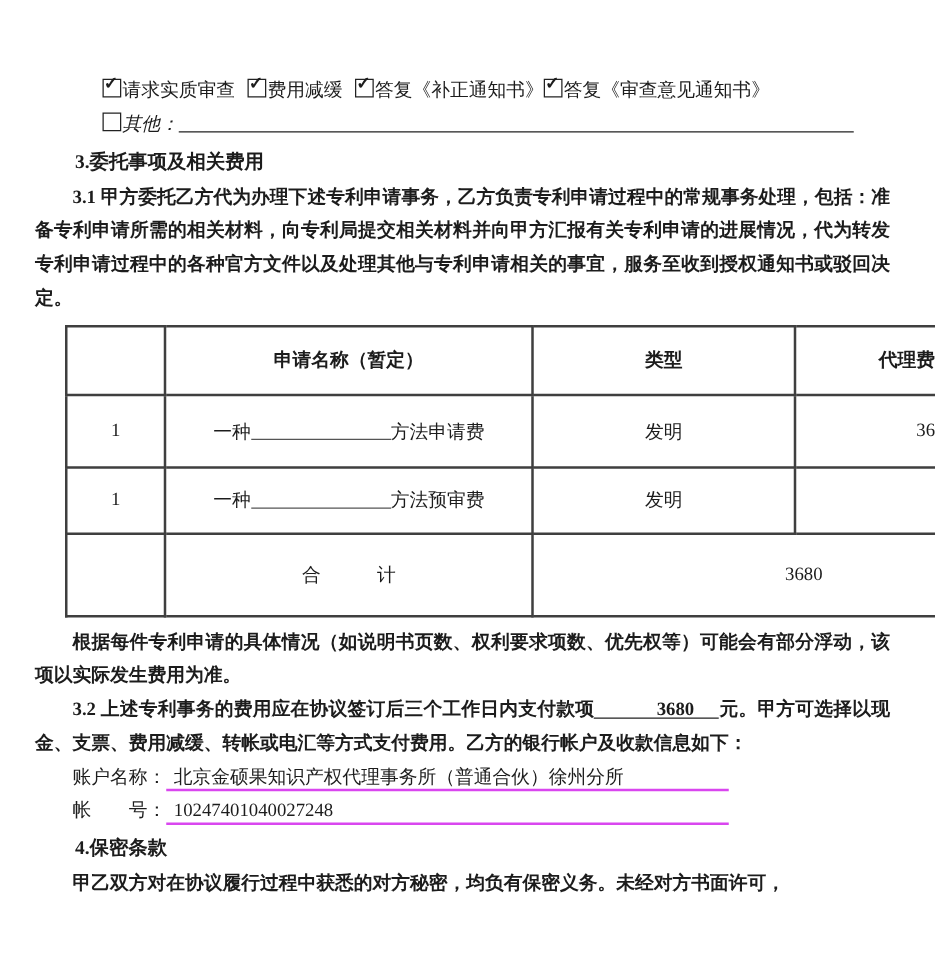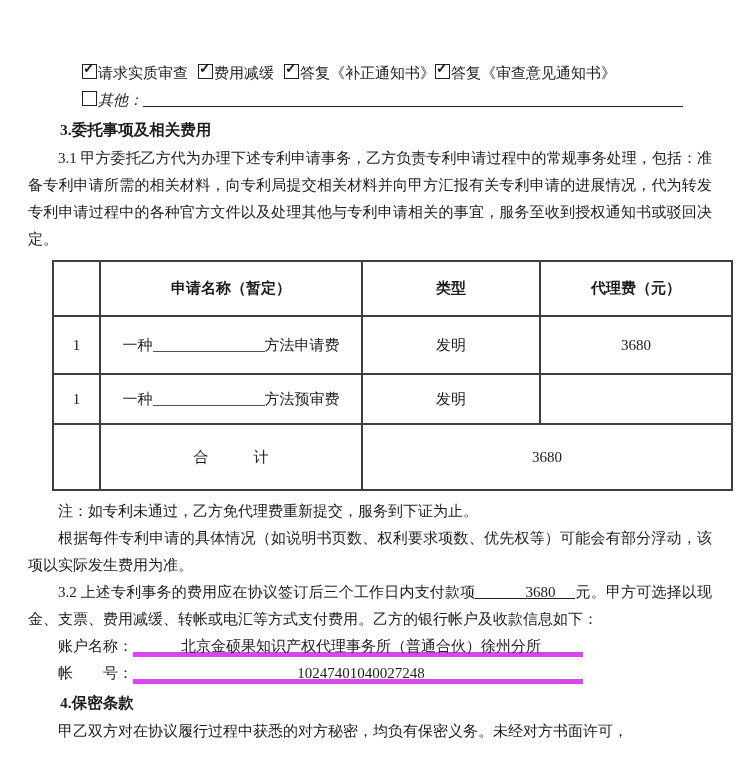--- a/index.html
+++ b/index.html
@@ -7,21 +7,21 @@
     position:relative;
     width:748px;height:783px;
     box-sizing:border-box;
     background:#ffffff;
     color:#1c1c1c;
     font-family:"Liberation Serif","DejaVu Serif",serif;
     font-size:15px;
     padding:60px 36px 0 28px;
     overflow:hidden;
   }
-  p{margin:0;line-height:27px;text-align:justify;}
+  p{margin:0;line-height:27px;text-align:justify;font-weight:bold;}
   .indent{text-indent:2em;}
   .cb-row{margin-left:54px;line-height:27px;white-space:nowrap;}
   .cb-item{margin-right:10px;}
   .cb-item.tight{margin-right:0;}
   .cbox{
     display:inline-block;width:13px;height:13px;
     border:1.5px solid #222;vertical-align:-1px;
     position:relative;margin-right:1px;
     line-height:13px;font-size:14px;text-align:center;
   }
@@ -35,46 +35,45 @@
     font-size:15.5px;line-height:26px;font-weight:bold;
   }
   table.fee{
     border-collapse:collapse;
     margin:7px 0 7px 24px;
     table-layout:fixed;
     width:671px;
   }
   table.fee td,table.fee th{
     border:2px solid #3f3f3f;
-    padding:0;
+    padding:16px;
     font-size:15px;
     font-weight:normal;
     text-align:center;
     vertical-align:middle;
   }
   table.fee th{font-weight:bold;}
   .col-index{width:45px;}
   .col-name{width:260px;}
   .col-type{width:176px;}
   .col-fee{width:190px;margin-top:20px;}
   tr.hdr{height:55px;}
   tr.r1{height:58px;}
   tr.r2{height:50px;}
   tr.total{height:66px;}
   td.name-cell{text-align:left;padding-left:38px;}
   .name-blank{display:inline-block;width:112px;border-bottom:1.5px solid #555;height:15px;vertical-align:-2px;}
   .bank{margin-left:2em;}
   .bank-line{line-height:27px;}
   .bank-value{
     display:inline-block;width:450px;
-    border-bottom:5px solid #d946ef;
+    border-bottom:2px solid #d946ef;
     padding-left:6px;box-sizing:border-box;
     height:21px;line-height:21px;vertical-align:baseline;
     white-space:nowrap;
-    text-align:center;
   }
 </style>
 </head>
 <body>
 
 <div class="page">
 
   <div class="cb-row">
     <span class="cb-item"><span class="cbox"><span class="mark">✓</span></span><span>请求实质审查</span></span><span class="cb-item"><span class="cbox"><span class="mark">✓</span></span><span>费用减缓</span></span><span class="cb-item tight"><span class="cbox"><span class="mark">✓</span></span><span>答复《补正通知书》</span></span><span class="cb-item tight"><span class="cbox"><span class="mark">✓</span></span><span>答复《审查意见通知书》</span></span>
   </div>
@@ -108,21 +107,20 @@
       <td></td>
     </tr>
     <tr class="total">
       <td></td>
       <td>合　　　计</td>
       <td colspan="2">3680</td>
     </tr>
   </tbody>
     </table>
 
-  <p class="indent">注：如专利未通过，乙方免代理费重新提交，服务到下证为止。</p>
   <p class="indent">根据每件专利申请的具体情况（如说明书页数、权利要求项数、优先权等）可能会有部分浮动，该项以实际发生费用为准。</p>
 
   <p class="indent"><span>3.2 上述专利事务的费用应在协议签订后三个工作日内支付款项</span><span class="blank amount-blank">3680</span><span>元。甲方可选择以现金、支票、费用减缓、转帐或电汇等方式支付费用。乙方的银行帐户及收款信息如下：</span></p>
 
   <div class="bank">
     <div class="bank-line">
       <span>账户名称：</span><span class="bank-value">北京金硕果知识产权代理事务所（普通合伙）徐州分所</span>
     </div>
     <div class="bank-line">
       <span>帐　　号：</span><span class="bank-value">10247401040027248</span>

